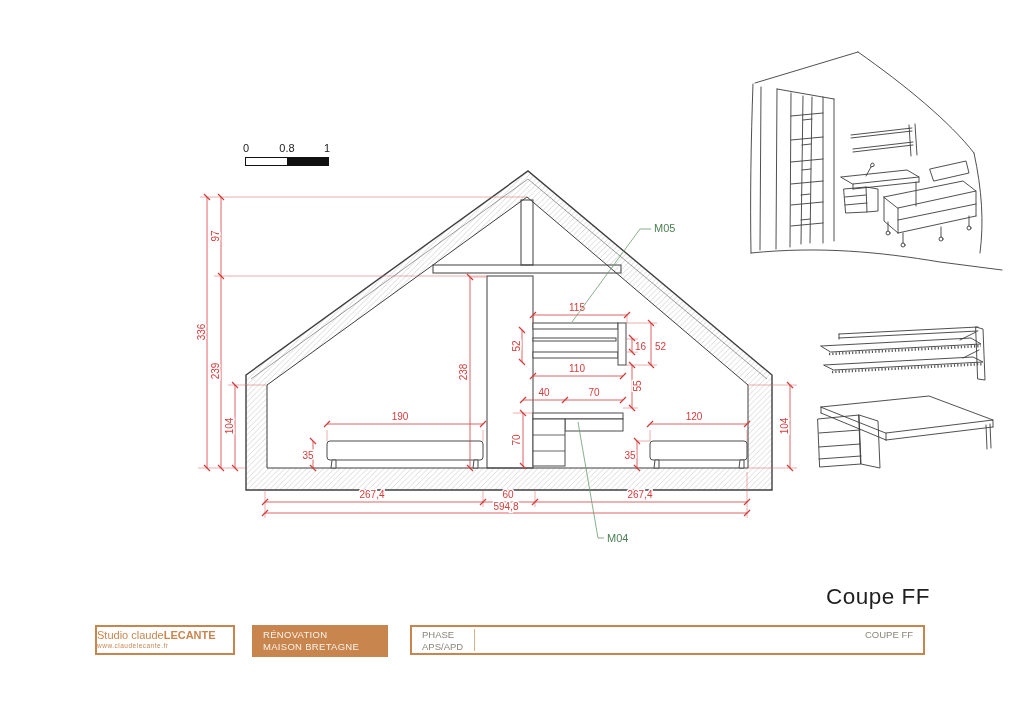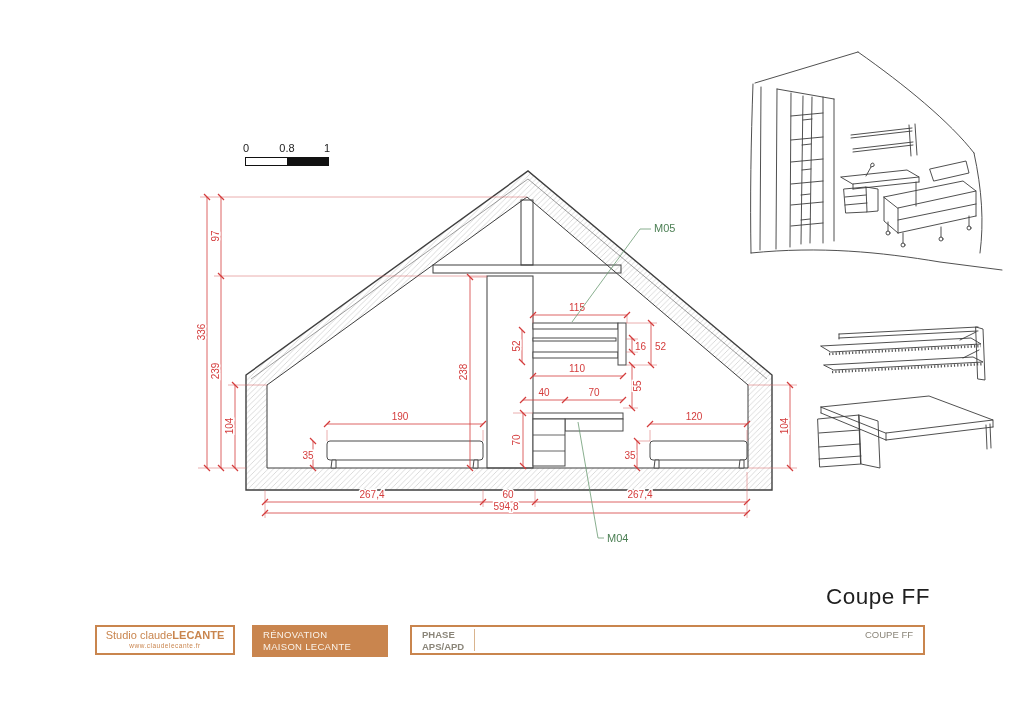--- a/index.html
+++ b/index.html
@@ -26,29 +26,29 @@
   .scalebar .bar{position:absolute;top:15px;left:5px;display:flex;border:1px solid #111;height:7px;}
   .scalebar .seg{width:41px;height:7px;}
 
   
   .bigtitle{position:absolute;right:94px;top:584px;font-size:22.5px;color:#1f1f1f;letter-spacing:.5px;}
 
   
   .tb-box{position:absolute;top:625px;height:26px;border:2px solid #c9854e;background:#fff;}
   .tb-box::before{content:"";position:absolute;left:-7px;top:3px;width:100%;height:100%;
                   border:1.5px solid #c9854e;background:#fff;z-index:-1;}
-  .tb-studio{left:95px;width:136px;text-align:center;color:#c9854e;}
+  .tb-studio{left:95px;width:136px;color:#c9854e;}
   .tb-studio .l1{font-size:11px;margin-top:2px;}
   .tb-studio .l1 b{font-weight:bold;}
   .tb-studio .l2{font-size:6.5px;letter-spacing:.5px;margin-top:1px;}
   .tb-project{left:252px;width:132px;background:#c9854e;color:#faf3ea;font-size:9.5px;
               line-height:11.5px;padding-top:2px;}
   .tb-project div{padding-left:9px;letter-spacing:.3px;}
   .tb-sheet{left:410px;width:511px;display:flex;color:#8a8579;font-size:9.5px;line-height:11.5px;}
-  .tb-phase{padding:2px 0 0 10px;width:52px;font-weight:bold;}
+  .tb-phase{padding:2px 0 0 10px;width:52px;}
   .tb-div{width:1px;background:#d9b48e;margin:2px 0;}
   .tb-right{flex:1;text-align:right;padding:2px 10px 0 0;}
 </style>
 </head>
 <body>
 
 <div id="page">
 
   <div class="scalebar">
     <span class="lbl" style="left:6px">0</span>
@@ -241,21 +241,21 @@
 
   <div class="tb-box tb-studio">
     <div class="l1">
       <span>Studio claude</span><b>LECANTE</b>
     </div>
     <div class="l2">www.claudelecante.fr</div>
   </div>
 
   <div class="tb-box tb-project">
     <div>RÉNOVATION</div>
-    <div>MAISON LECANTE</div>
+    <div>MAISON BRETAGNE</div>
   </div>
 
   <div class="tb-box tb-sheet">
     <div class="tb-phase">
       <div>PHASE</div>
       <div>APS/APD</div>
     </div>
     <div class="tb-div"></div>
     <div class="tb-right">
       <div>COUPE FF</div>

